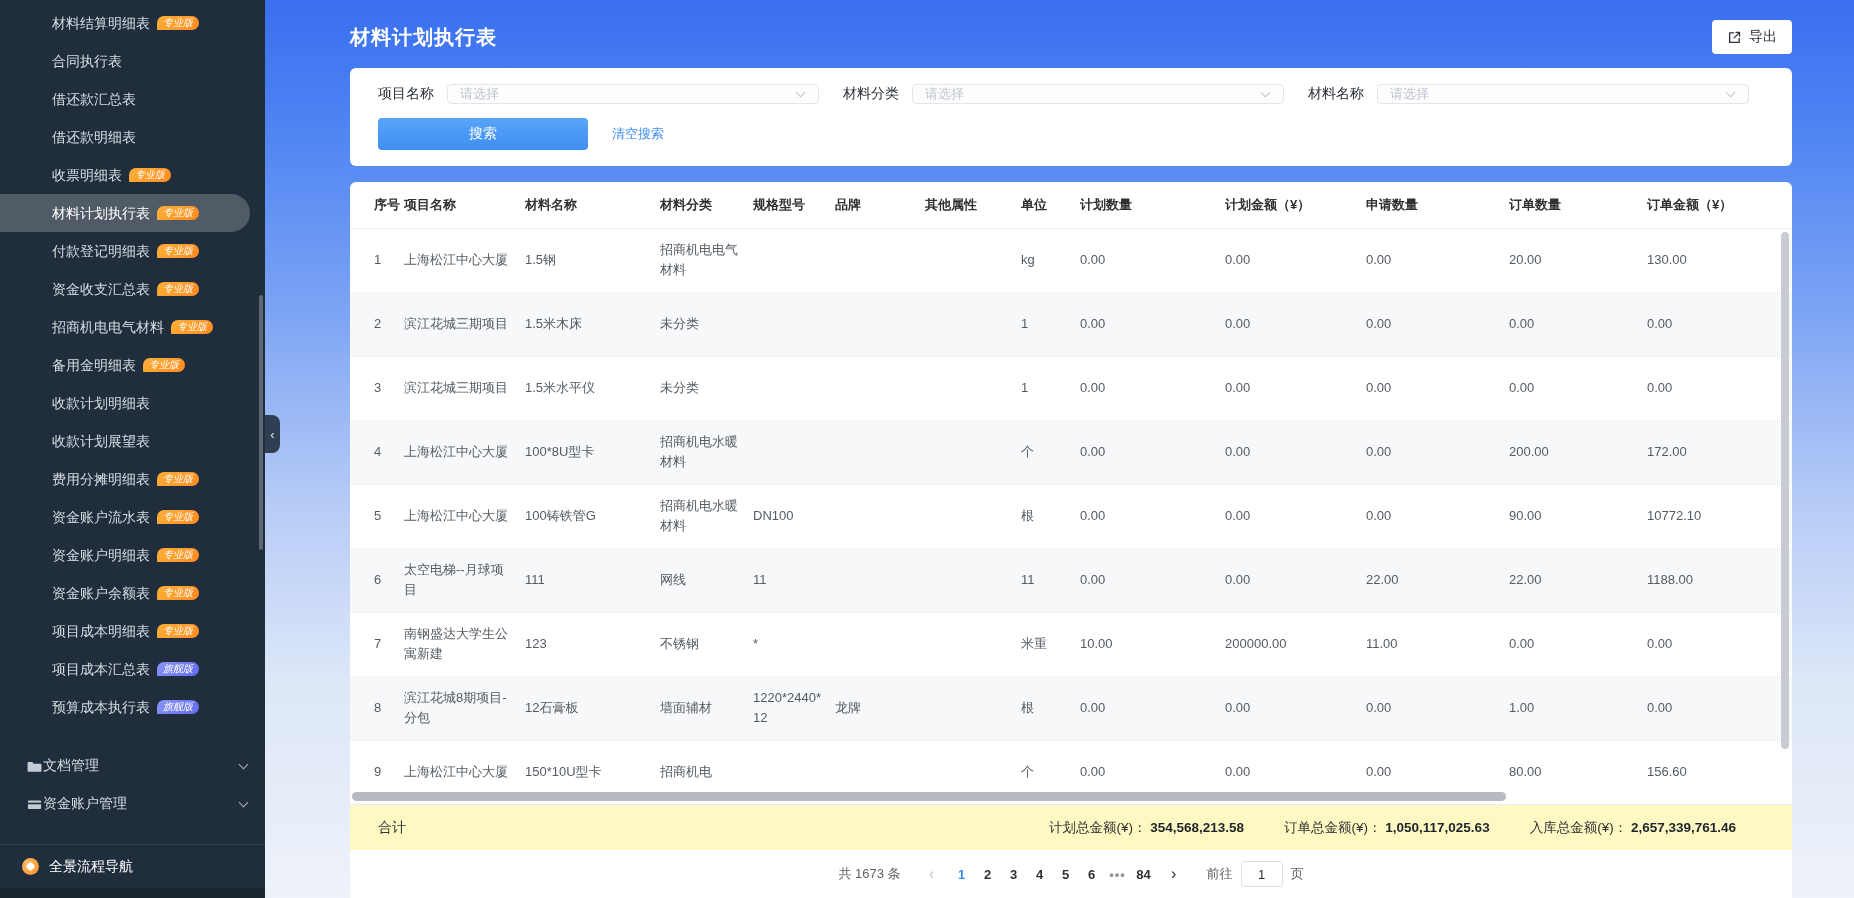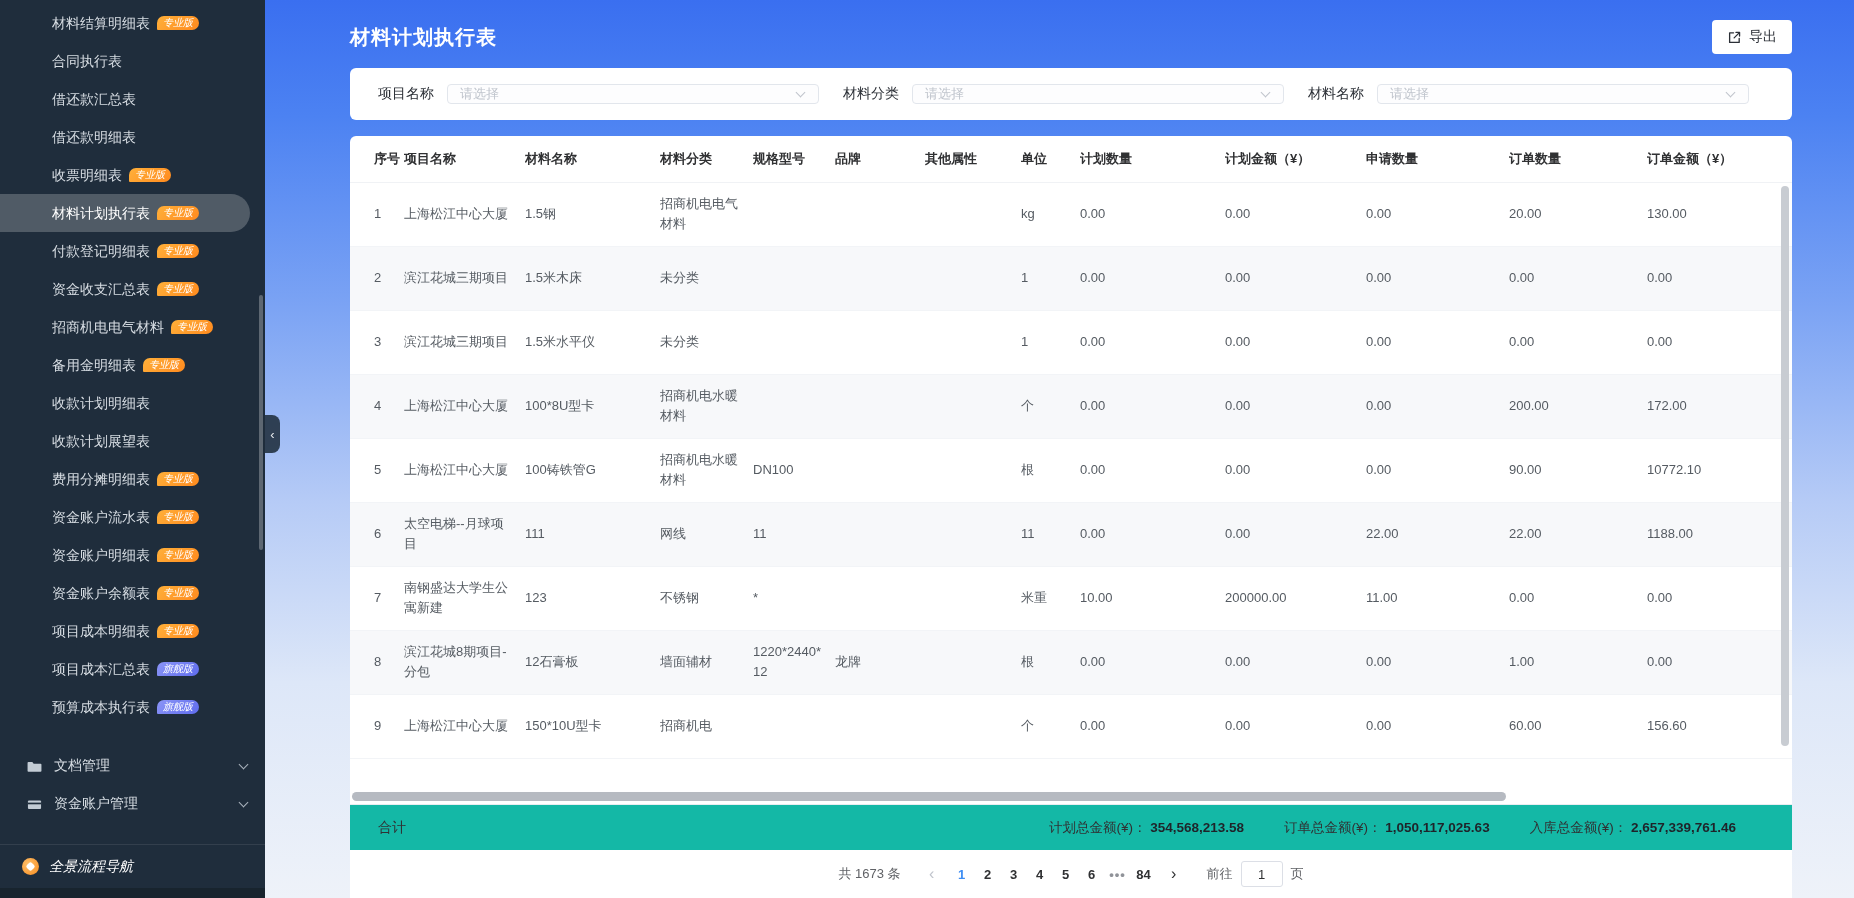--- a/index.html
+++ b/index.html
@@ -17,32 +17,32 @@
     margin-right:15px; border-radius:0 19px 19px 0; }
   .mi-label { display:inline-block; }
   .badge { display:inline-block; margin-left:7px; font-size:10px; line-height:14px;
     font-style:italic; color:#fff; padding:0 6px; border-radius:7px 7px 7px 1px; }
   .badge.pro { background:linear-gradient(135deg,#ffb03a,#ff8a1e); }
   .badge.ultimate { background:linear-gradient(135deg,#8b95f7,#5f6ced); }
   .groups { }
   .group-item { height:38px; padding:0 18px 0 27px; font-size:14px; color:#d7dde3;
     display:flex; align-items:center; cursor:pointer; }
   .gi-icon { width:16px; height:16px; color:#c3ccd5; display:inline-flex; align-items:center; }
-  .gi-label { margin-left:11px; flex:1; }
+  .gi-label { margin-left:0; flex:1; }
   .chev { width:7px; height:7px; border-right:1.6px solid #aab3bd; border-bottom:1.6px solid #aab3bd;
     transform:rotate(45deg); display:inline-block; margin-top:-3px; }
   .sidebar-footer { margin-top:auto; }
   .flow-nav { height:44px; display:flex; align-items:center; padding-left:22px;
     border-top:1px solid rgba(255,255,255,0.09); font-size:14px; color:#fff; cursor:pointer; }
   .flow-icon { width:17px; height:17px; border-radius:50%;
     background:radial-gradient(circle at 35% 35%, #ffc06a, #f68b1f); display:inline-block;
     position:relative; }
   .flow-icon::after { content:""; position:absolute; left:5px; top:5px; width:7px; height:7px;
     background:#fff; border-radius:2px; transform:rotate(45deg); }
-  .flow-label { margin-left:10px;font-style:italic; }
+  .flow-label { margin-left:10px; }
   .version-bar { height:46px; background:#18242e; display:flex; align-items:center;
     justify-content:center; position:relative; font-size:13.5px; color:#c3cad2; }
   .gear { position:absolute; left:20px; font-size:16px; color:#9aa6b2; cursor:pointer; }
   .sidebar-scroll { position:absolute; right:2px; top:295px; width:4px; height:255px;
     background:rgba(255,255,255,0.28); border-radius:2px; }
   .collapse-handle { position:absolute; left:265px; top:415px; width:15px; height:38px;
     background:rgba(31,45,60,0.88); border-radius:0 8px 8px 0; color:#e6e9ec;
     display:flex; align-items:center; justify-content:center; font-size:13px;
     cursor:pointer; z-index:5; }
 
@@ -87,21 +87,21 @@
   td { font-size:13px; color:#555b62; padding:10px 10px 10px 0; line-height:1.55;
     height:64px; vertical-align:middle; word-break:break-all; }
   tbody tr { border-bottom:1px solid #f2f4f7; }
   tbody tr:nth-child(even) { background:#f7f8fa; }
   .vscrollbar { position:absolute; top:50px; right:3px; bottom:8px; width:8px; }
   .vthumb { width:8px; height:94%; background:#c8ccd2; border-radius:4px; }
   .hscrollbar { flex:none; height:14px; position:relative; background:#fff; }
   .hthumb { position:absolute; left:2px; top:2px; height:9px; width:80%;
     background:#b6bac1; border-radius:5px; }
 
-  .summary-row { flex:none; height:46px; border-top:1px solid #e9ecf0; background:#14b8a6;
+  .summary-row { flex:none; height:46px; border-top:1px solid #e9ecf0; background:#fef9c3;
     display:flex; align-items:center; padding:0 56px 0 28px; font-size:13.5px; }
   .sum-label { color:#303133; font-size:14px; }
   .totals { margin-left:auto; display:flex; gap:40px; }
   .total-item { color:#303133; white-space:nowrap; }
   .total-item b { color:#1f2329; font-weight:700; }
 
   .pagination { flex:none; height:48px; background:#fff; display:flex; align-items:center;
     justify-content:center; gap:5px; font-size:13px; color:#606266; }
   .total-count { margin-right:14px; color:#606266; }
   .pg-arrow { border:none; background:none; font-size:16px; cursor:pointer;
@@ -263,20 +263,24 @@
             </div>
           </div>
           <div class="filter-group">
             <span class="f-label">材料名称</span>
             <div class="select">
               <span class="placeholder">请选择</span>
               <span class="chev"></span>
             </div>
           </div>
         </div>
+      <div class="action-row">
+        <button class="search-btn">搜索</button>
+        <a class="clear-link">清空搜索</a>
+      </div>
     </section>
 
     <section class="table-card">
       <div class="table-viewport">
         <table>
           <colgroup>
             <col style="width:54px">
               <col style="width:121px">
               <col style="width:135px">
             <col style="width:93px">
@@ -433,21 +437,21 @@
                 <td>上海松江中心大厦</td>
                 <td>150*10U型卡</td>
                 <td>招商机电</td>
                 <td></td>
                 <td></td>
                 <td></td>
                 <td>个</td>
                 <td>0.00</td>
                 <td>0.00</td>
                 <td>0.00</td>
-                <td>60.00</td>
+                <td>80.00</td>
                 <td>156.60</td>
               </tr>
             </tbody>
         </table>
         <div class="vscrollbar">
           <div class="vthumb"></div>
         </div>
       </div>
       <div class="hscrollbar">
         <div class="hthumb"></div>

